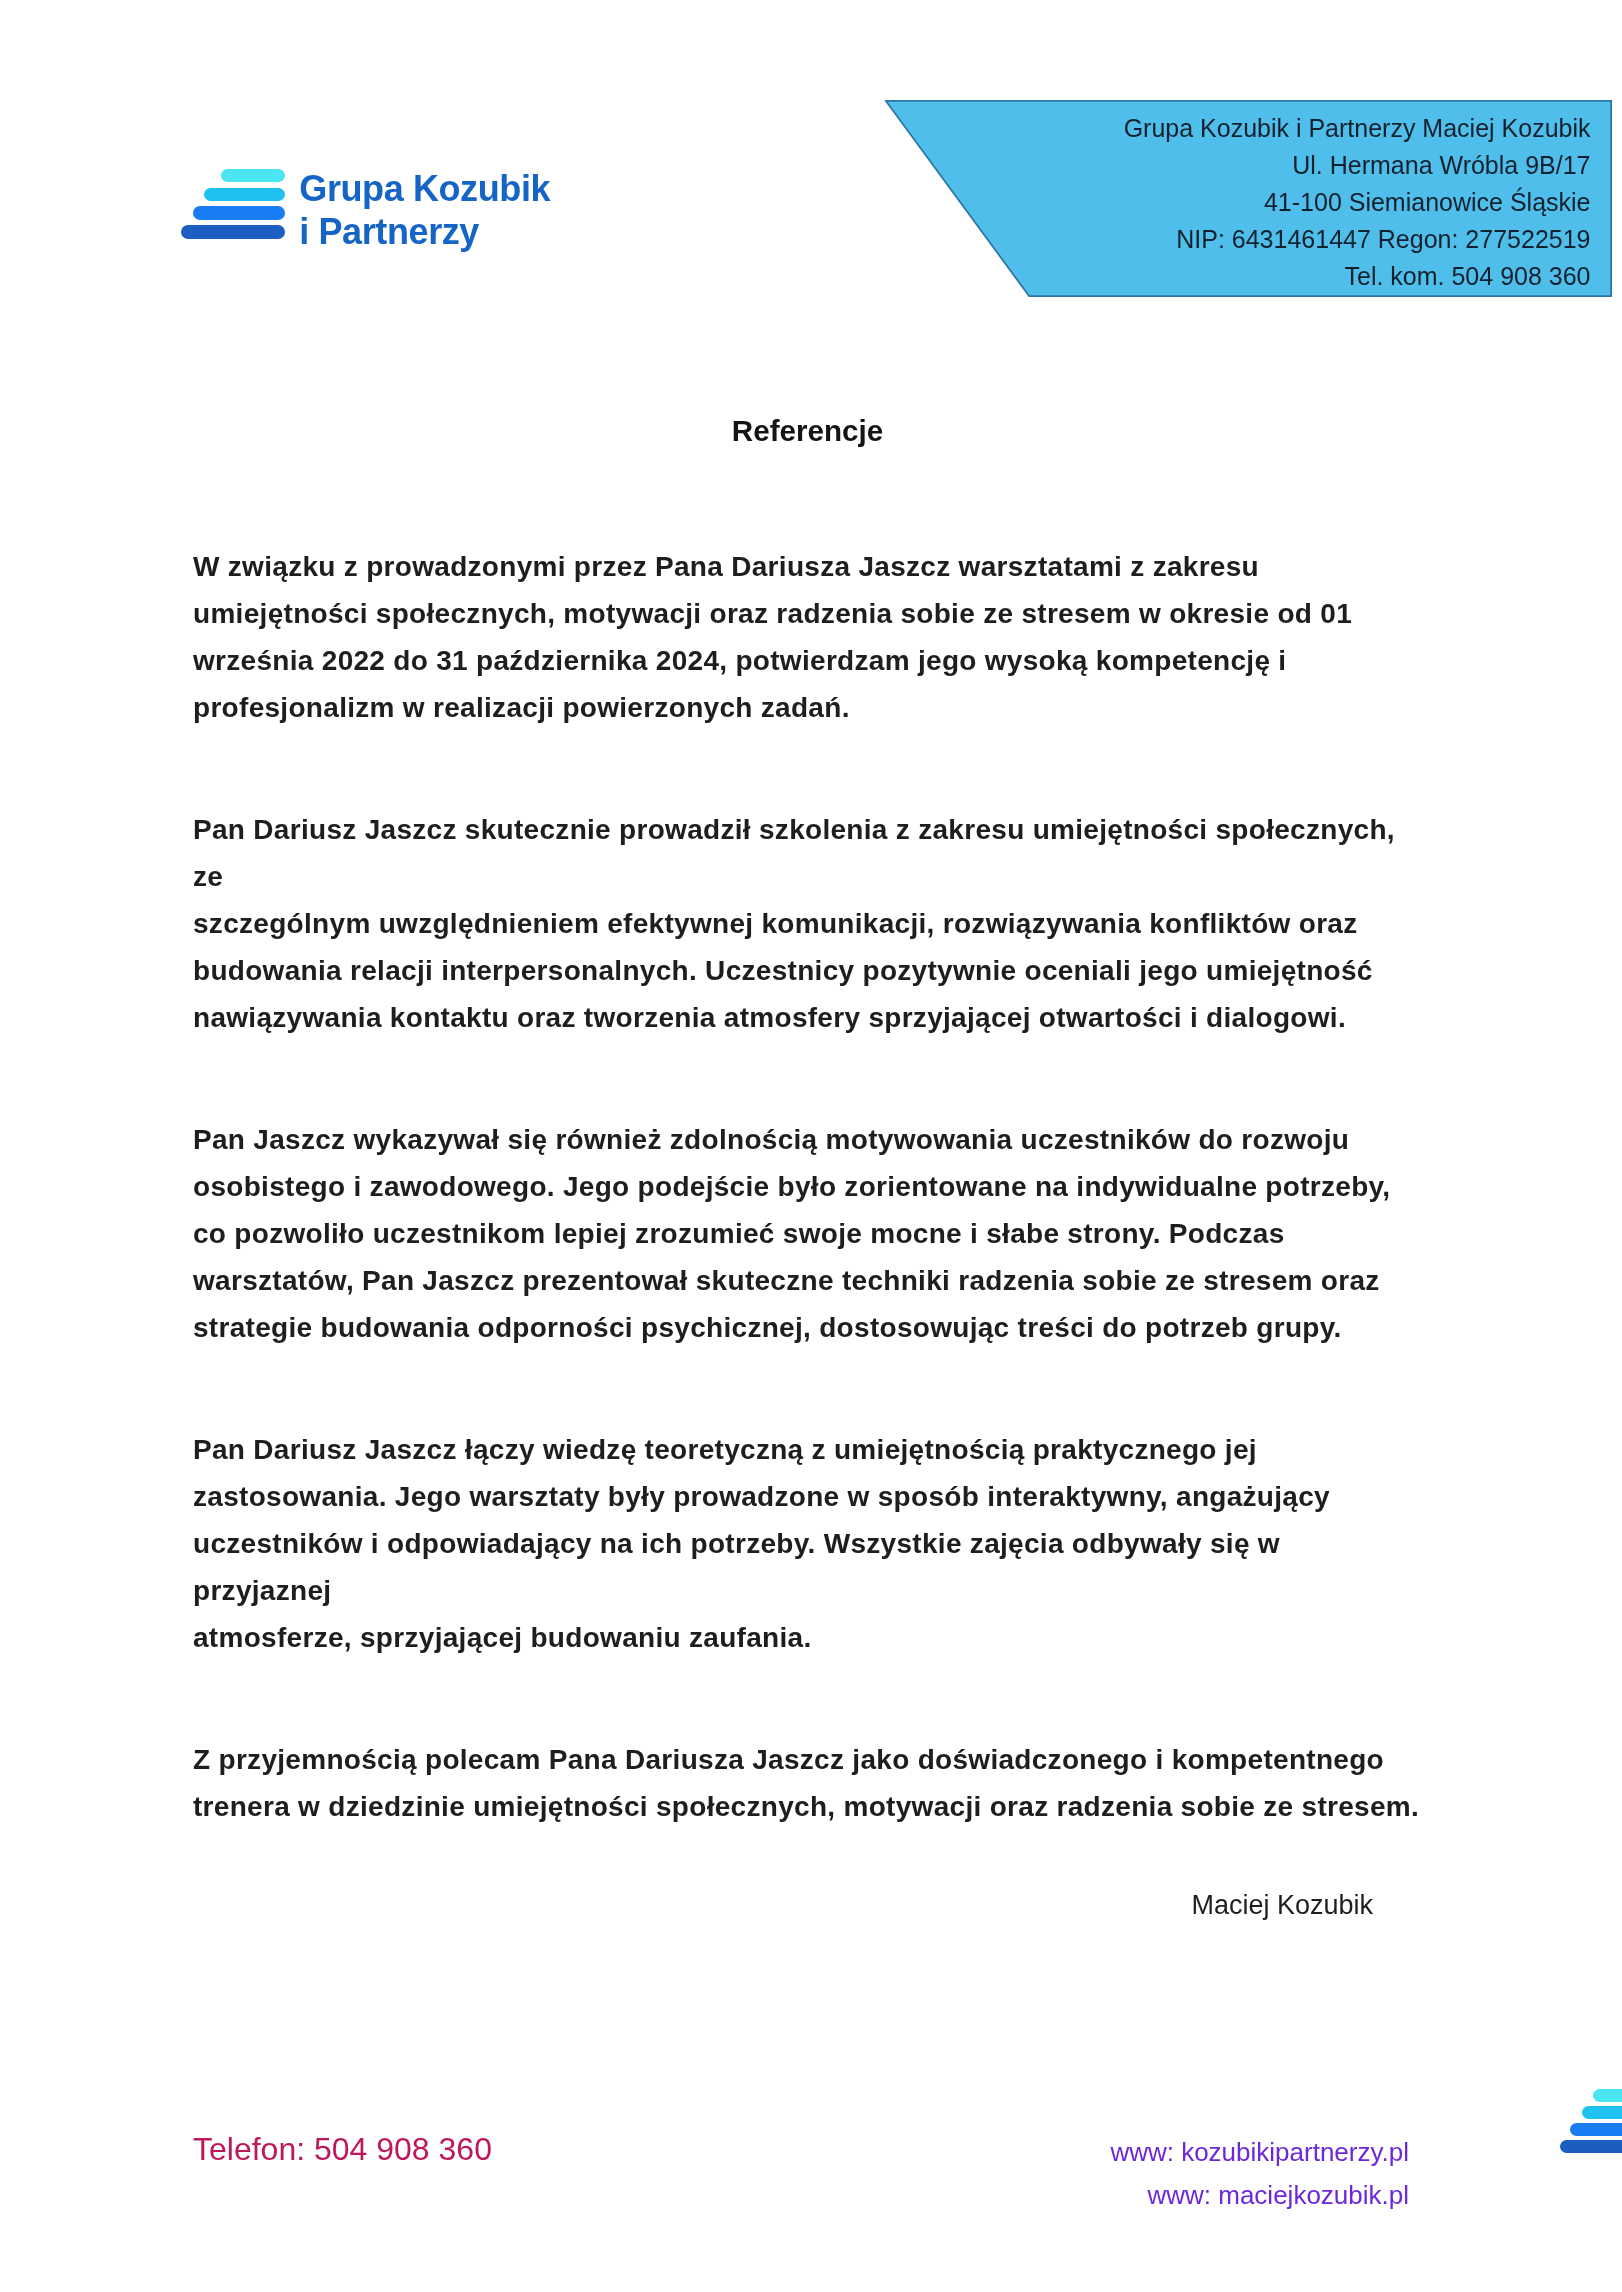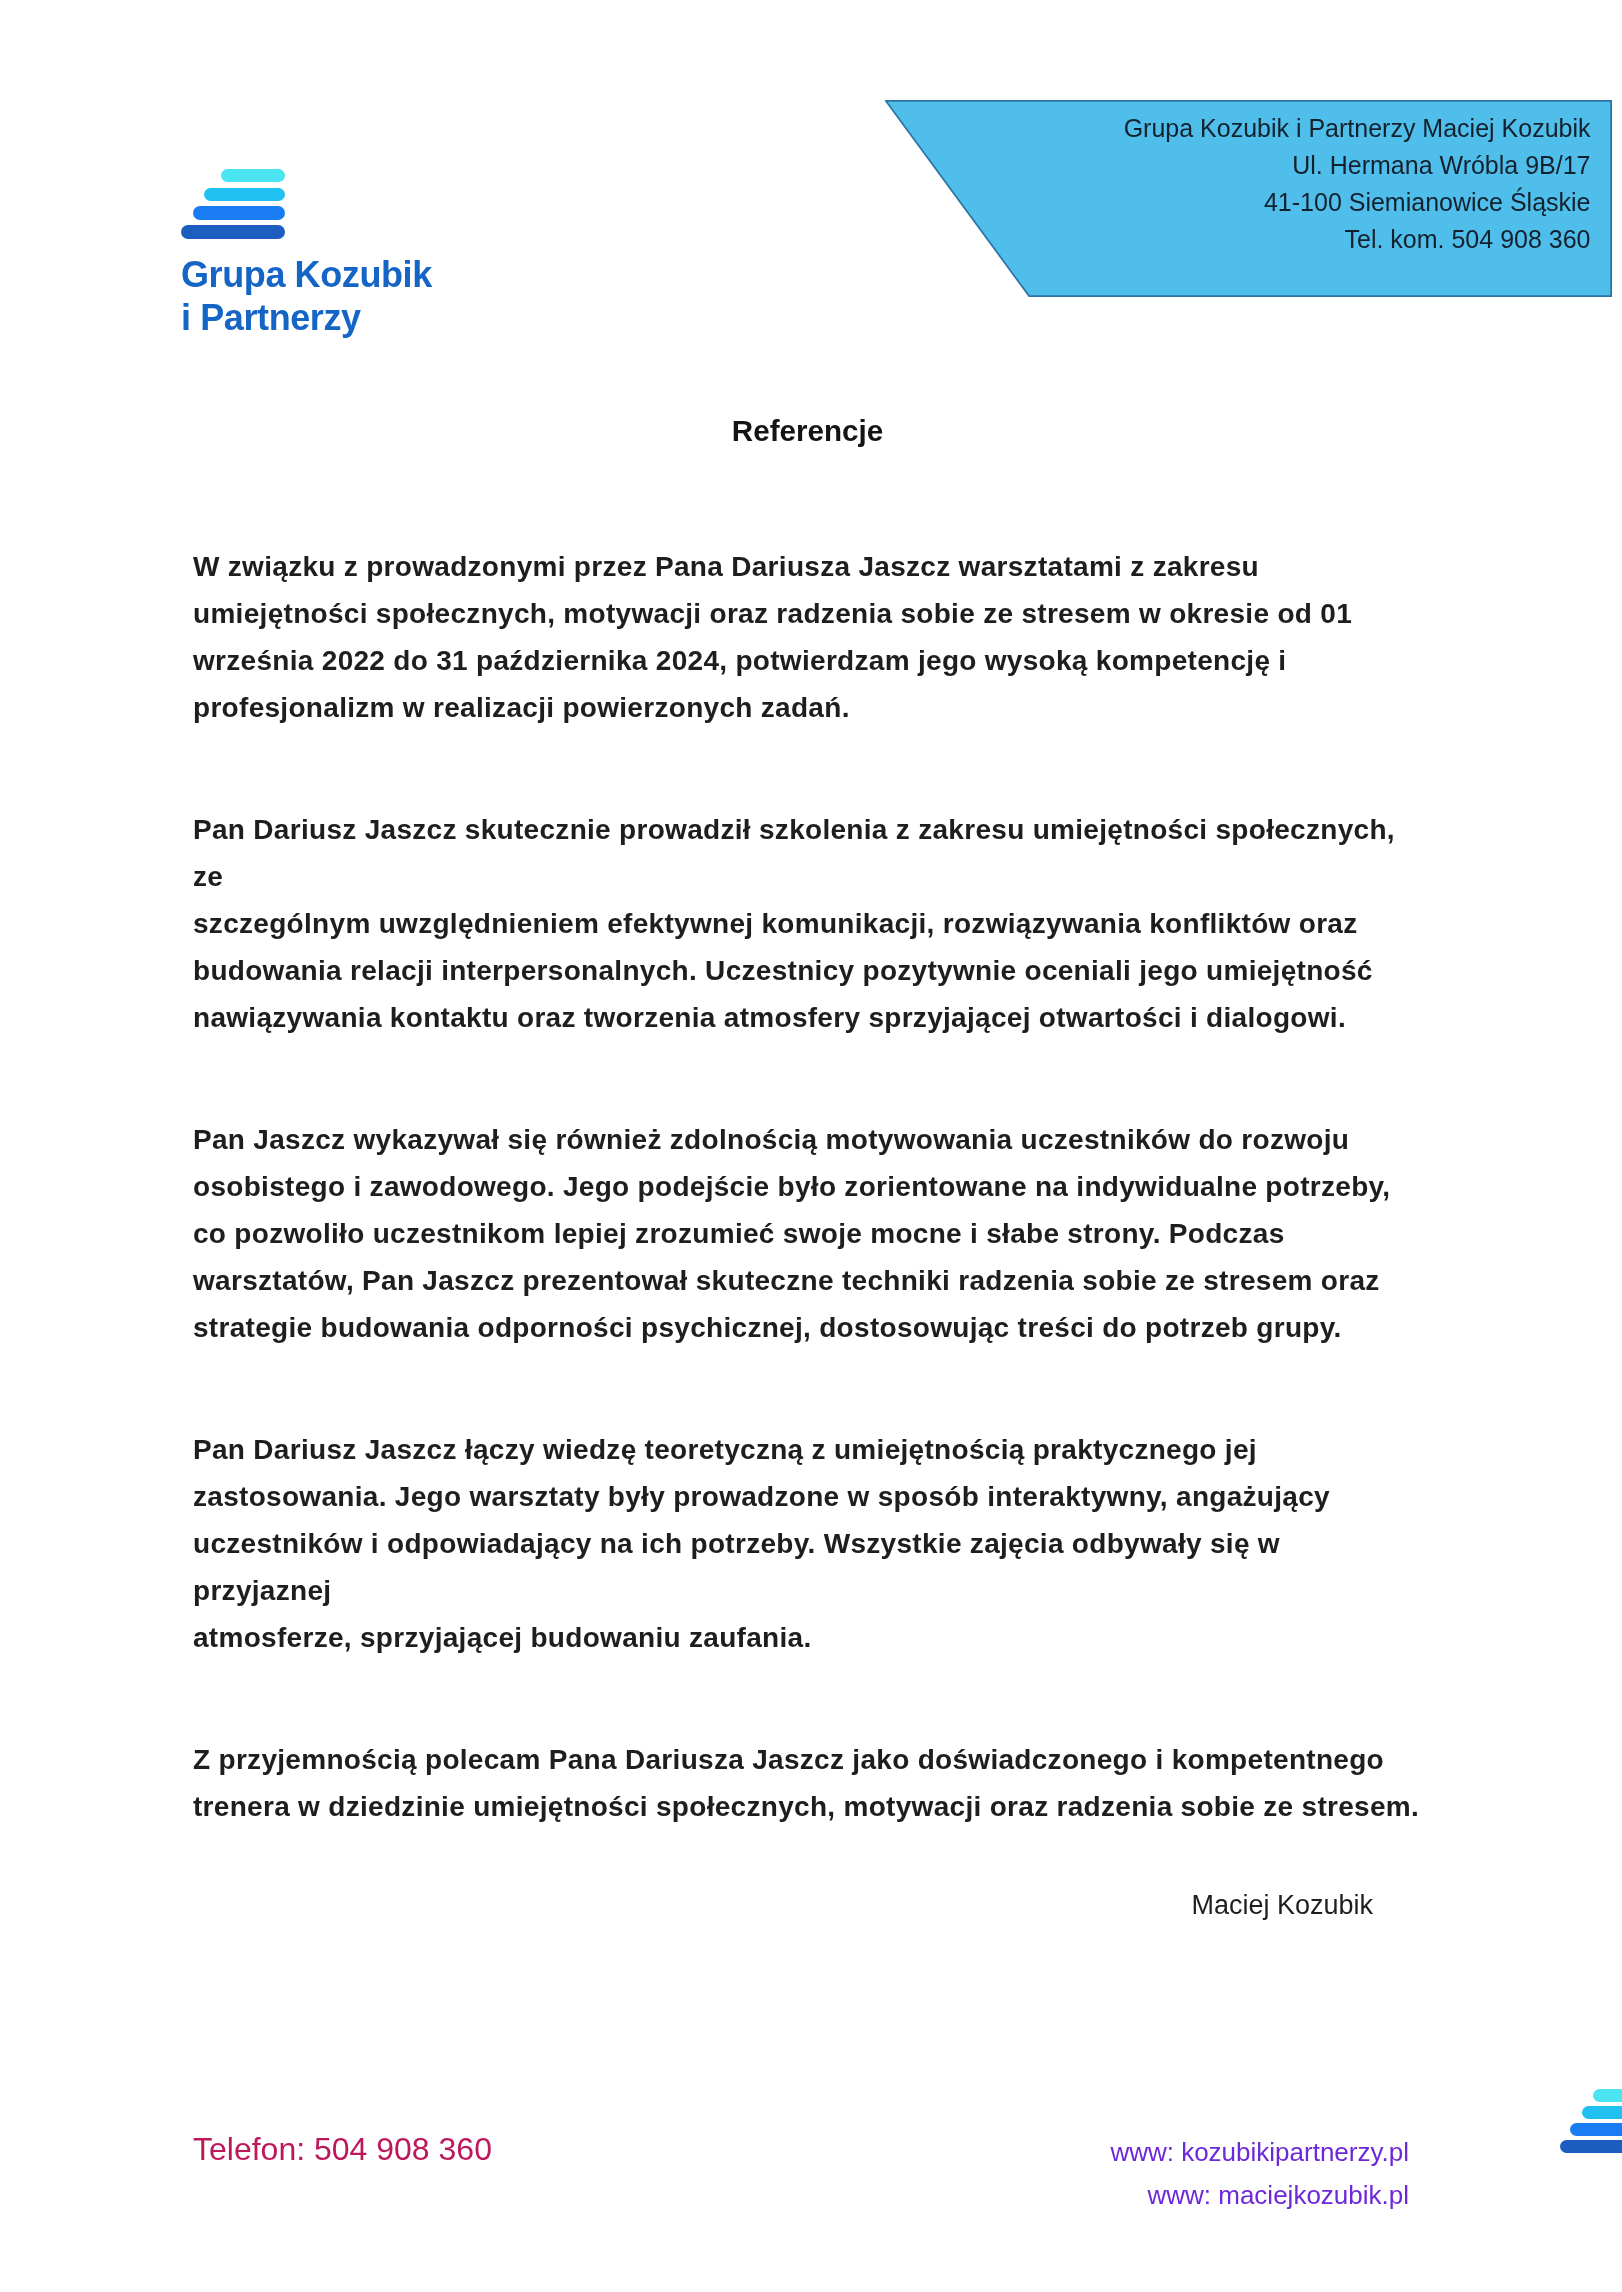--- a/index.html
+++ b/index.html
@@ -15,21 +15,20 @@
   }
 
   
   .brand {
     position: absolute;
     top: 167px;
     left: 181px;
     display: flex;
     align-items: flex-start;
     gap: 14.3px;
-    flex-direction: column;
   }
   .brand-bars {
     display: flex;
     flex-direction: column;
     align-items: flex-end;
     gap: 5.4px;
     margin-top: 1.8px;
   }
   .bbar { height: 13.4px; border-radius: 8px; }
   .bbar.b1 { width: 64px;  background: #4BE4F1; }
@@ -162,20 +161,21 @@
   </div>
 
   <div class="contact">
     <svg viewBox="0 0 812 220" width="727" height="197">
       <polygon points="1,1 811,1 811,219 161,219" fill="#4FBEEA" stroke="#2E76A6" stroke-width="2"></polygon>
     </svg>
     <div class="contact-text">
       <div>Grupa Kozubik i Partnerzy Maciej Kozubik</div>
       <div>Ul. Hermana Wróbla 9B/17</div>
       <div>41-100 Siemianowice Śląskie</div>
+      <div>NIP: 6431461447 Regon: 277522519</div>
       <div>Tel. kom. 504 908 360</div>
     </div>
   </div>
 
   <div class="title">Referencje</div>
 
   <div class="body">
     <div class="para">
       <div>W związku z prowadzonymi przez Pana Dariusza Jaszcz warsztatami z zakresu</div>
       <div>umiejętności społecznych, motywacji oraz radzenia sobie ze stresem w okresie od 01</div>

